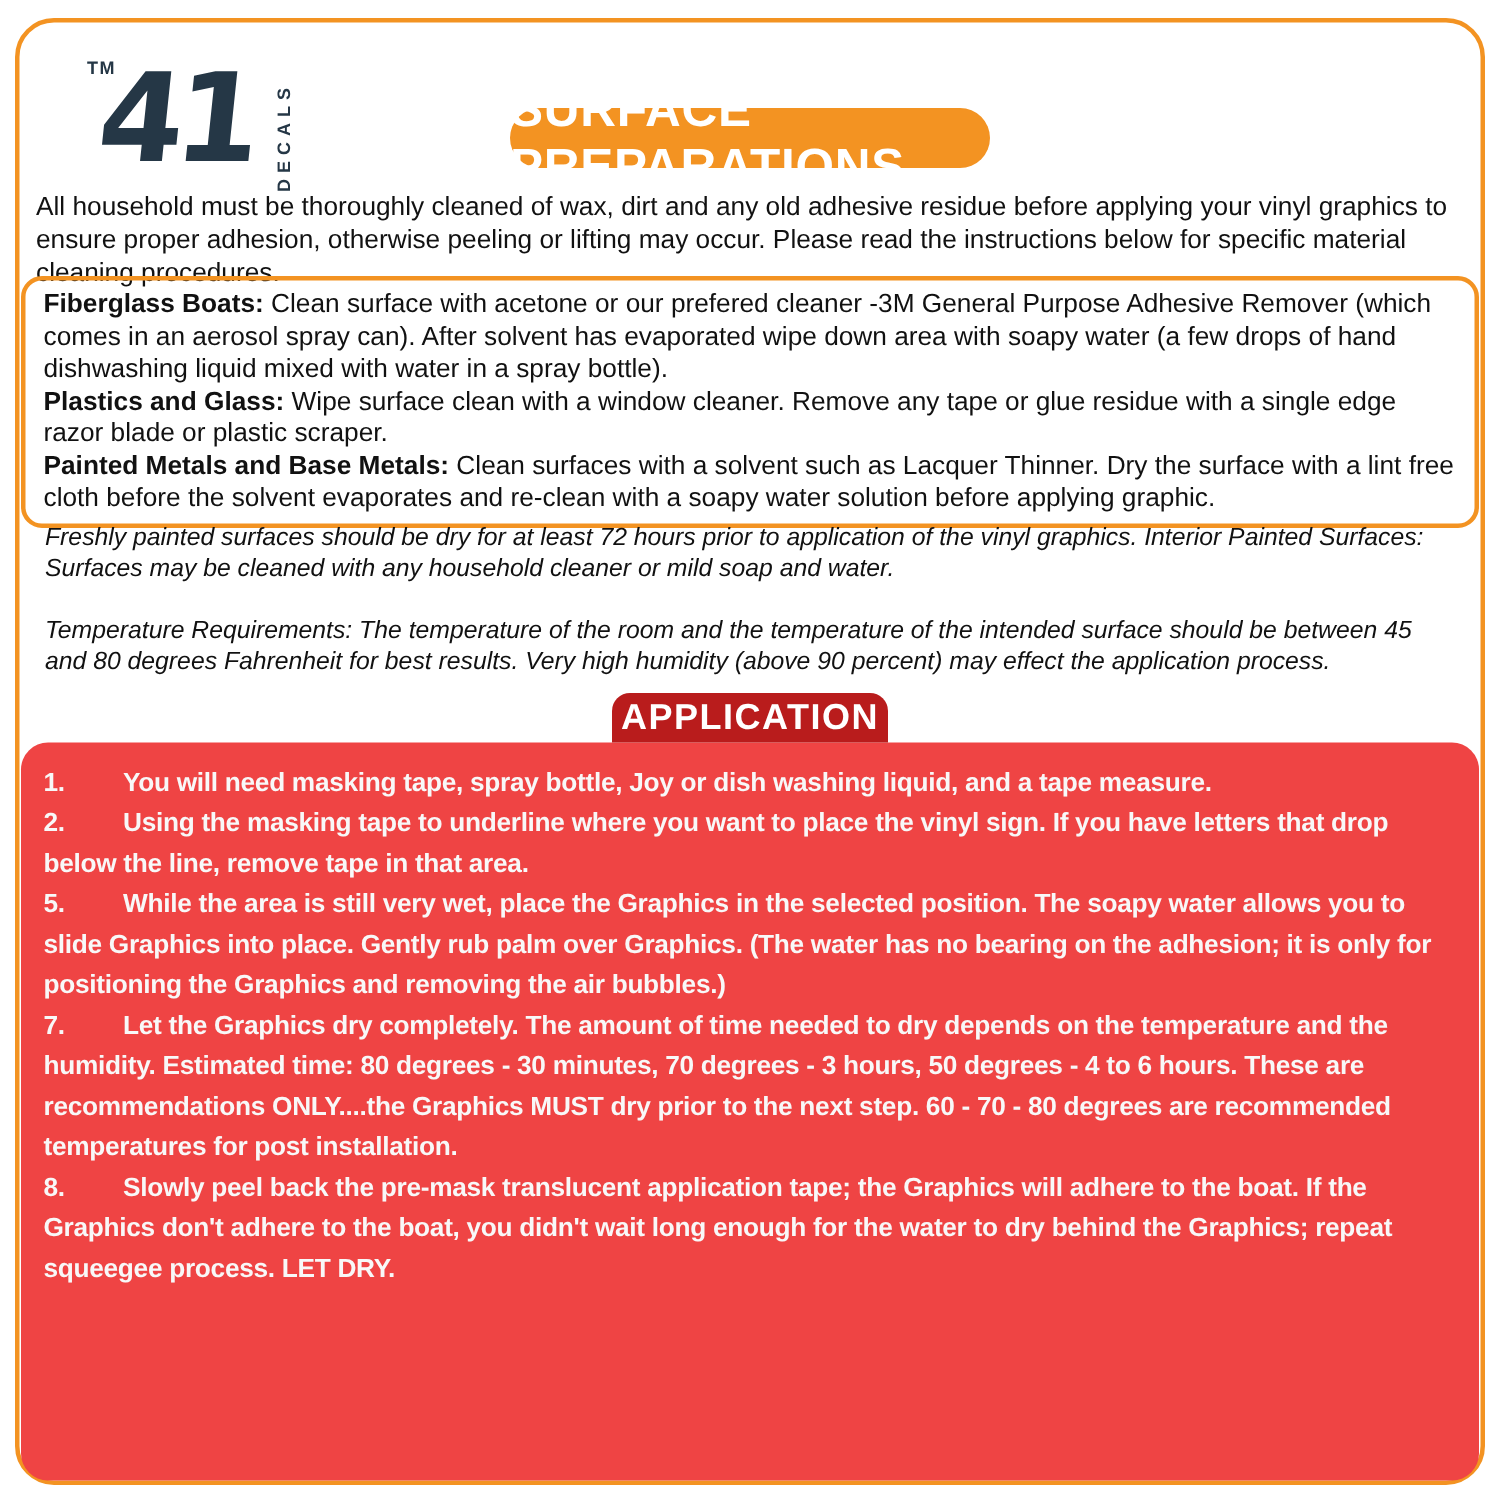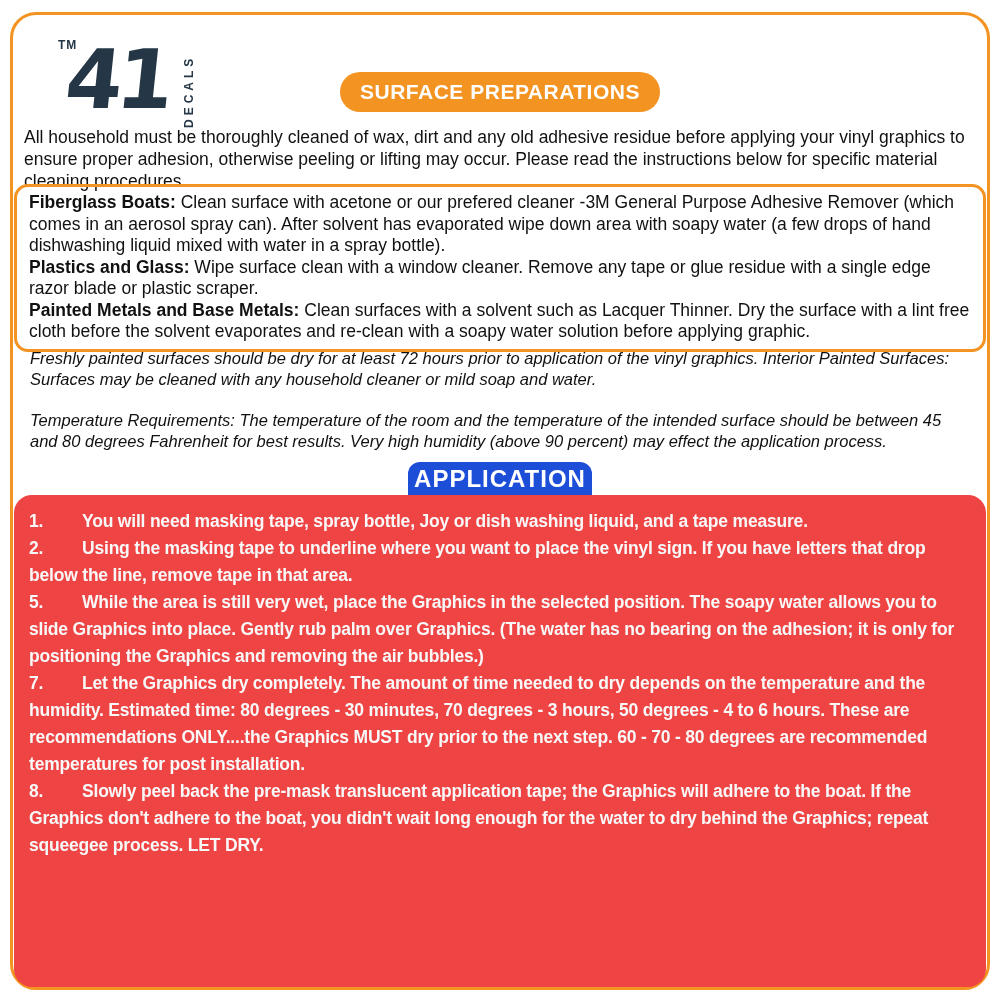--- a/index.html
+++ b/index.html
@@ -26,21 +26,21 @@
   }
   .logo .vert{
     position:absolute;left:130px;top:16px;height:86px;width:18px;
     color:#253746;font-weight:bold;font-size:12px;letter-spacing:4px;
     writing-mode:vertical-rl;transform:rotate(180deg);text-align:left;
   }
   
   .pill{
     position:absolute;left:340px;top:72px;width:320px;height:40px;
     background:#F39322;border-radius:20px;display:flex;align-items:center;
-    justify-content:center;color:#ffffff;font-weight:bold;font-size:21px;
+    justify-content:center;color:#ffffff;font-weight:bold;font-size:33px;
     letter-spacing:0.5px;
   }
   
   .intro{
     position:absolute;left:24px;right:22px;top:126px;
     font-size:17.5px;line-height:22px;font-weight:500;color:#111;
   }
   
   .material-box{
     position:absolute;left:14px;right:14px;top:184px;height:168px;
@@ -51,21 +51,21 @@
   
   .note{
     position:absolute;left:30px;right:30px;
     font-style:italic;font-size:16.5px;line-height:21px;color:#111;
   }
   .note1{top:348px;}
   .note2{top:410px;}
   
   .app-tab{
     position:absolute;left:408px;top:462px;width:184px;height:33px;
-    background:#1d4ed8;border-radius:12px 12px 0 0;display:flex;
+    background:#b91c1c;border-radius:12px 12px 0 0;display:flex;
     align-items:center;justify-content:center;color:#fff;font-weight:bold;
     font-size:24px;letter-spacing:1px;z-index:2;
   }
   
   .app-box{
     position:absolute;left:14px;right:14px;top:495px;bottom:13px;
     background:#ef4444;border-radius:18px;box-sizing:border-box;
     padding:13px 15px;z-index:1;
   }
   .app-box p{

